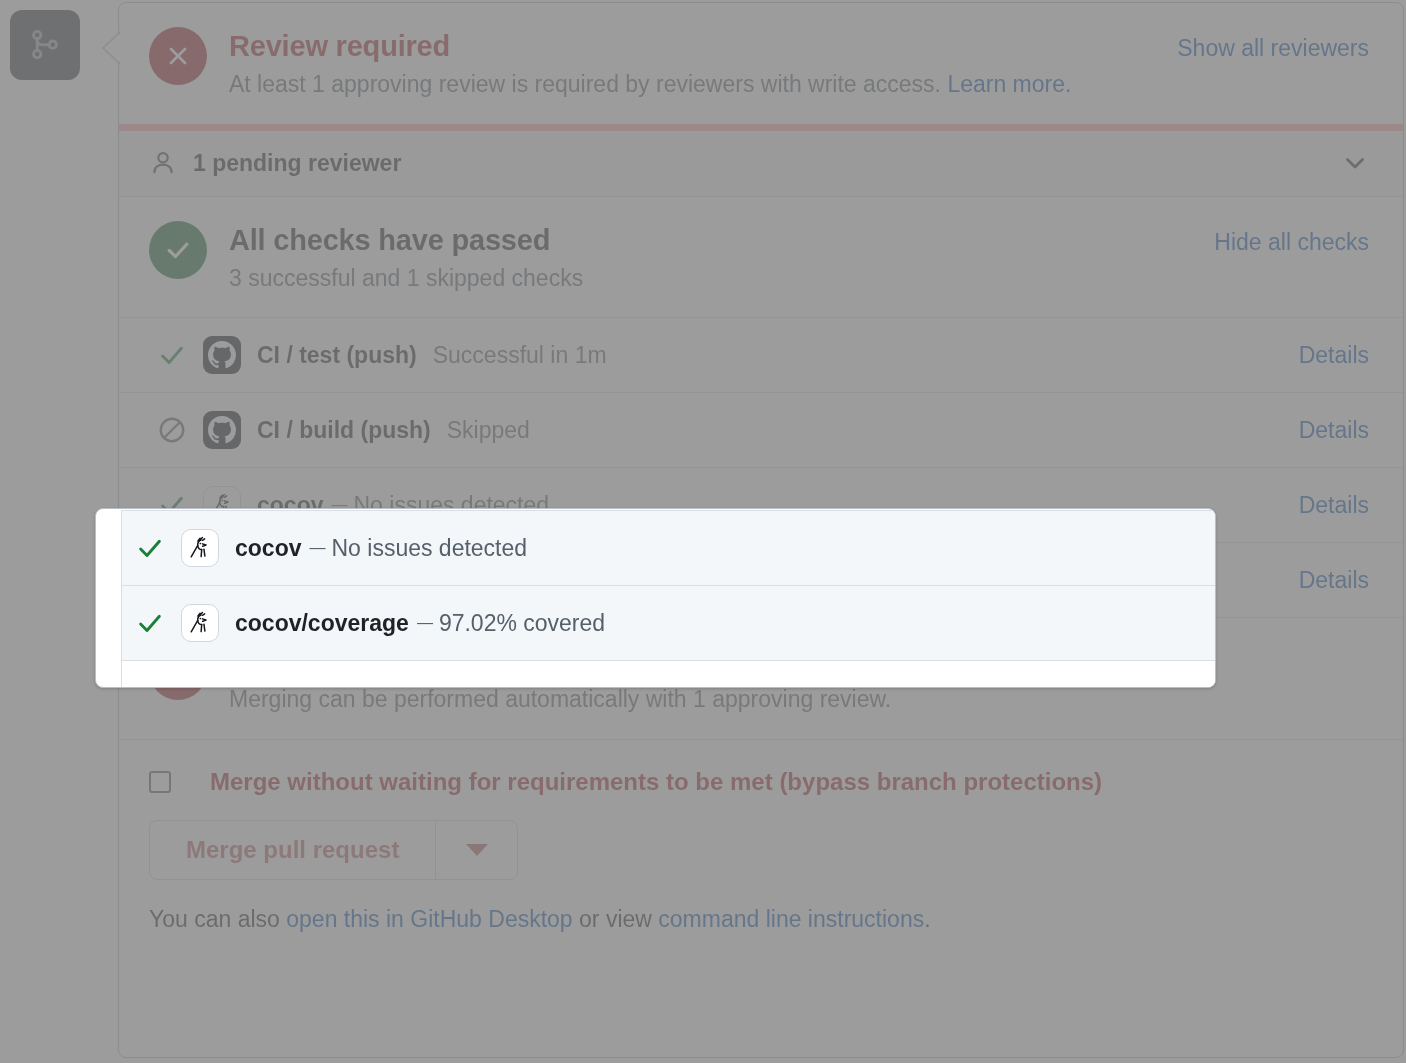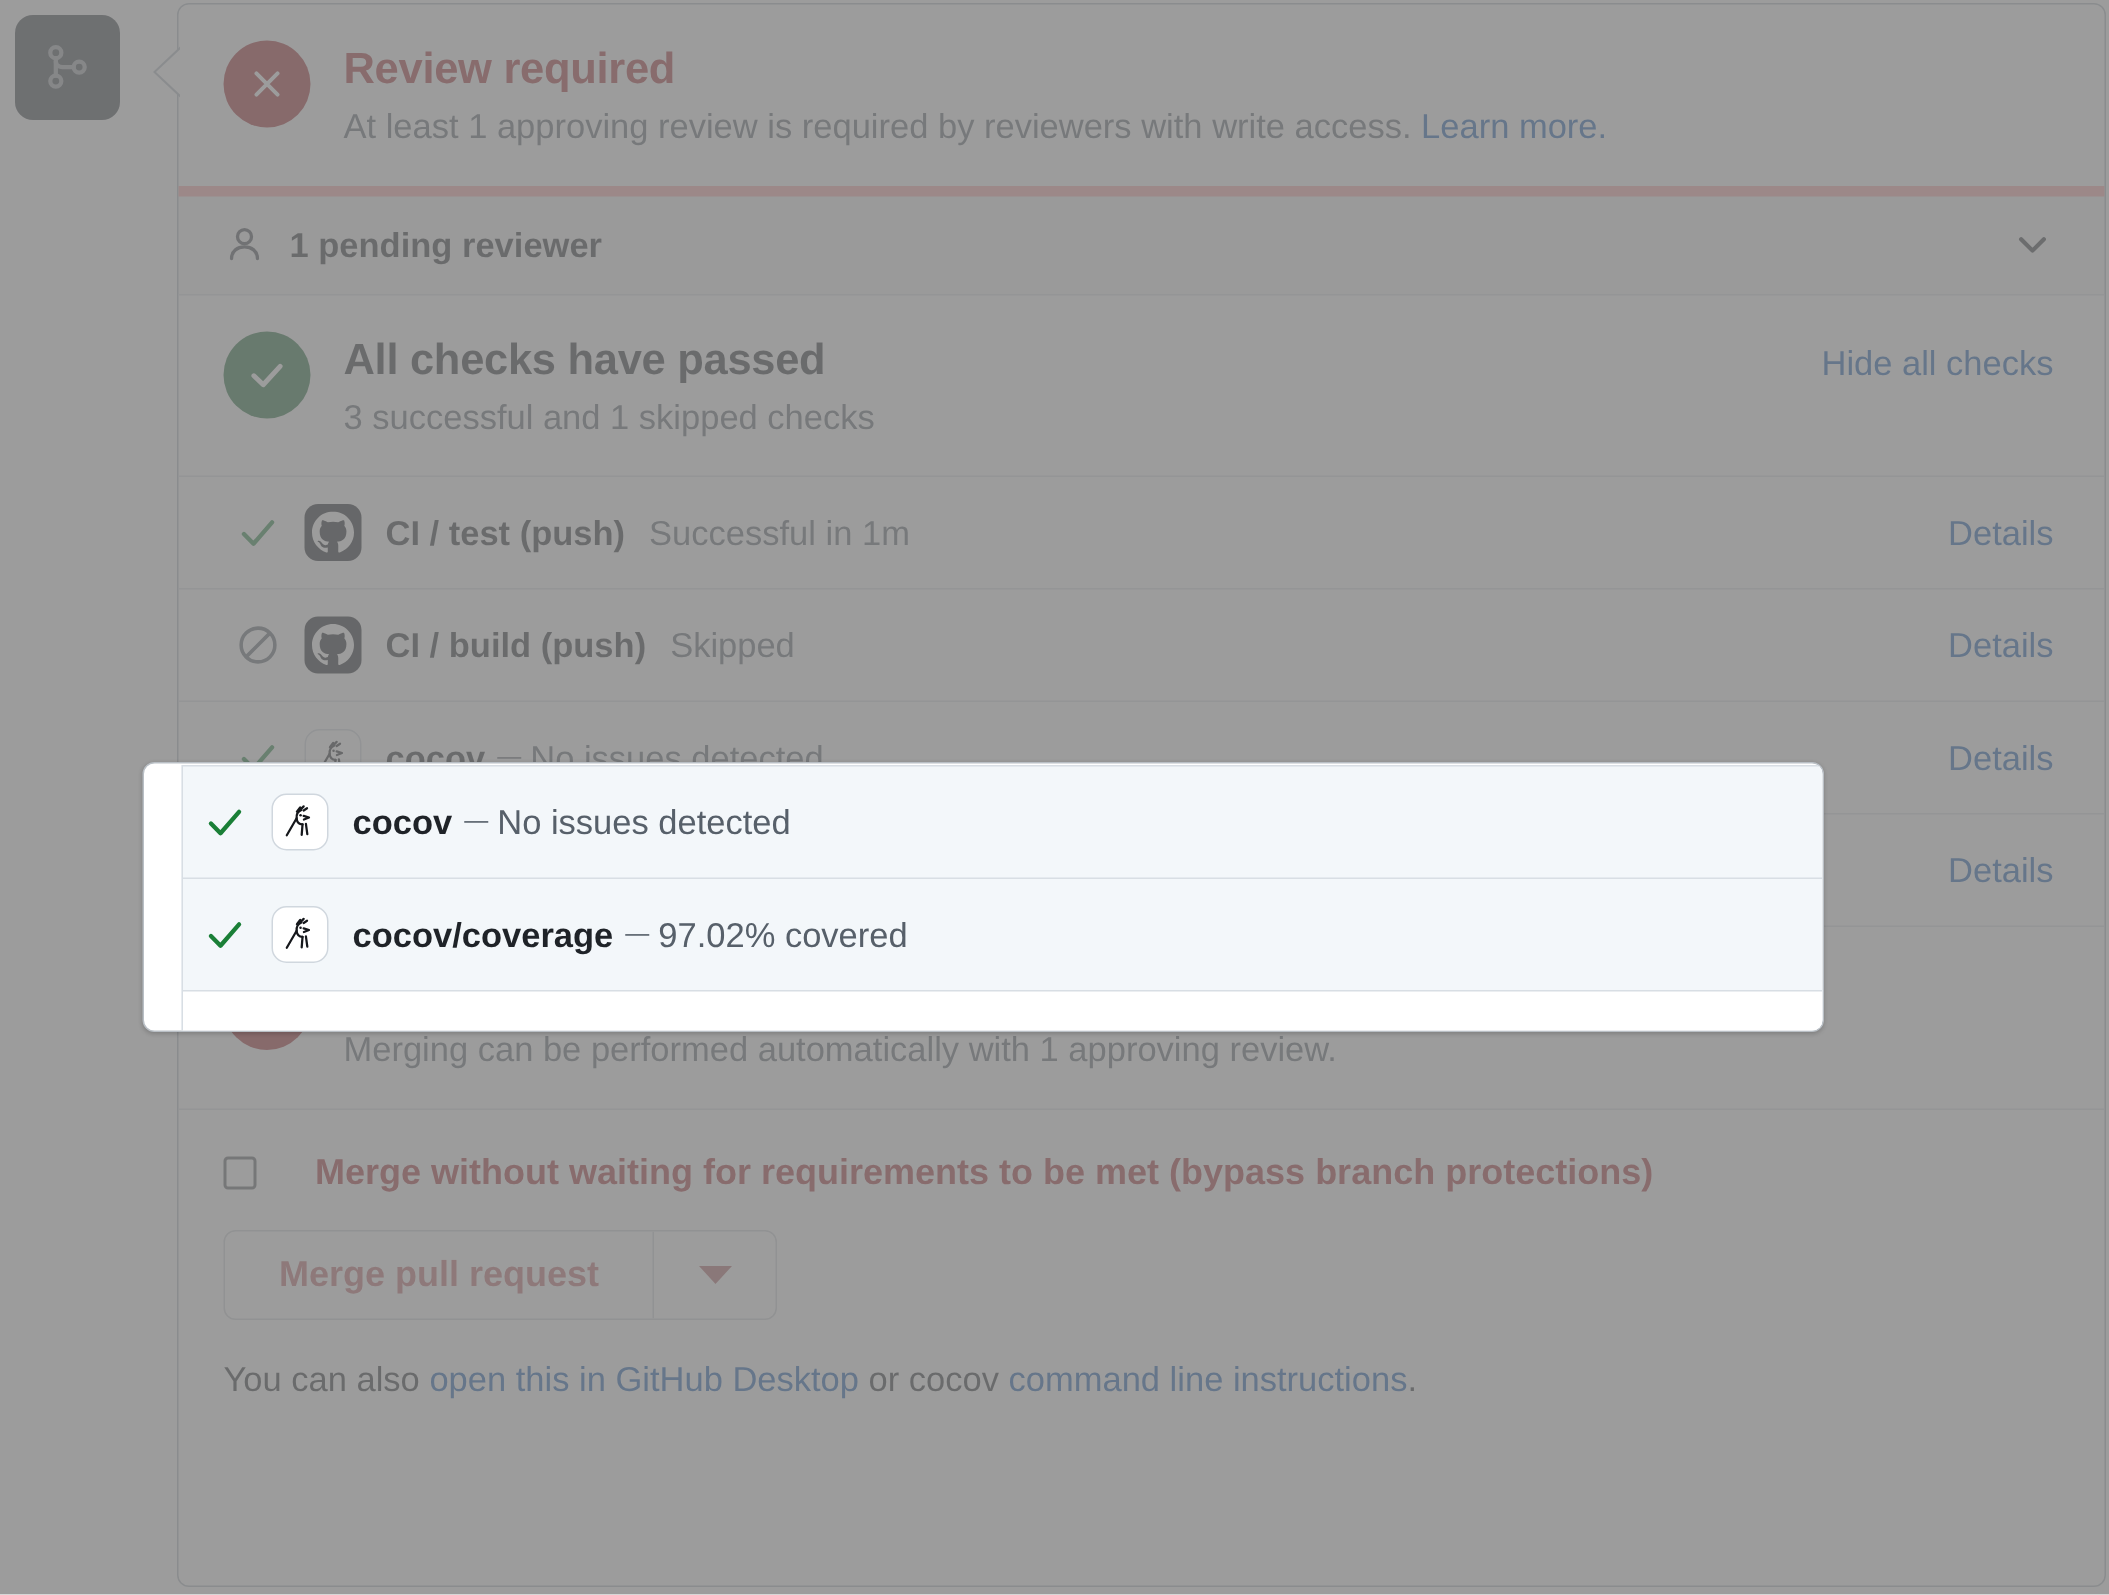--- a/index.html
+++ b/index.html
@@ -346,20 +346,21 @@
             <svg width="26" height="26" viewBox="0 0 24 24" fill="none" stroke="#ffffff" stroke-width="2.4" stroke-linecap="round">
               <path d="M5.5 5.5 L18.5 18.5 M18.5 5.5 L5.5 18.5"></path>
             </svg>
           </div>
           <div class="status-text">
             <div class="status-title red">Review required</div>
             <div class="status-sub">
               <span>At least 1 approving review is required by reviewers with write access. </span><a class="link" href="#">Learn more.</a>
             </div>
           </div>
+          <a class="header-action" href="#">Show all reviewers</a>
         </div>
 
         <div class="reviewer-strip">
           <span class="person-icon">
             <svg width="28" height="28" viewBox="0 0 24 24" fill="none" stroke="#3c4149" stroke-width="1.9" stroke-linecap="round">
               <circle cx="12" cy="7.5" r="4"></circle>
               <path d="M4.6 20 C 4.6 15.6, 8 13.4, 12 13.4 C 16 13.4, 19.4 15.6, 19.4 20"></path>
             </svg>
           </span>
           <span class="reviewer-label">1 pending reviewer</span>
@@ -496,21 +497,21 @@
         </div>
 
         <div class="btn-group">
           <button class="btn-merge">Merge pull request</button>
           <span class="btn-caret">
             <span class="caret-tri"></span>
           </span>
         </div>
 
         <div class="footnote">
-          <span>You can also </span><a href="#">open this in GitHub Desktop</a><span> or cocov </span><a href="#">command line instructions</a><span>.</span>
+          <span>You can also </span><a href="#">open this in GitHub Desktop</a><span> or view </span><a href="#">command line instructions</a><span>.</span>
         </div>
       </div>
 
     </div>
   </div>
 
   <div class="veil"></div>
 
   <div class="highlight-card">
     <div class="hl-inner">

